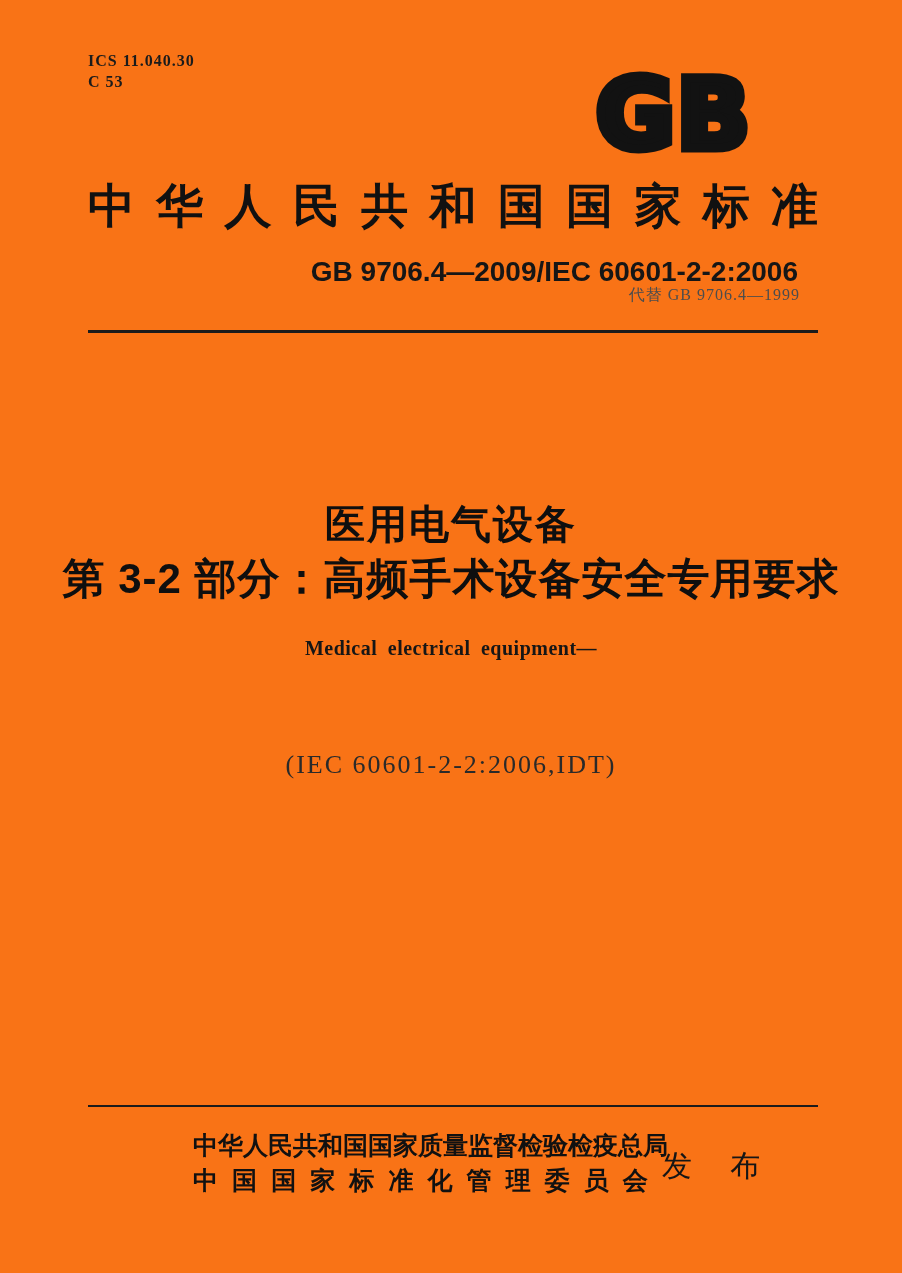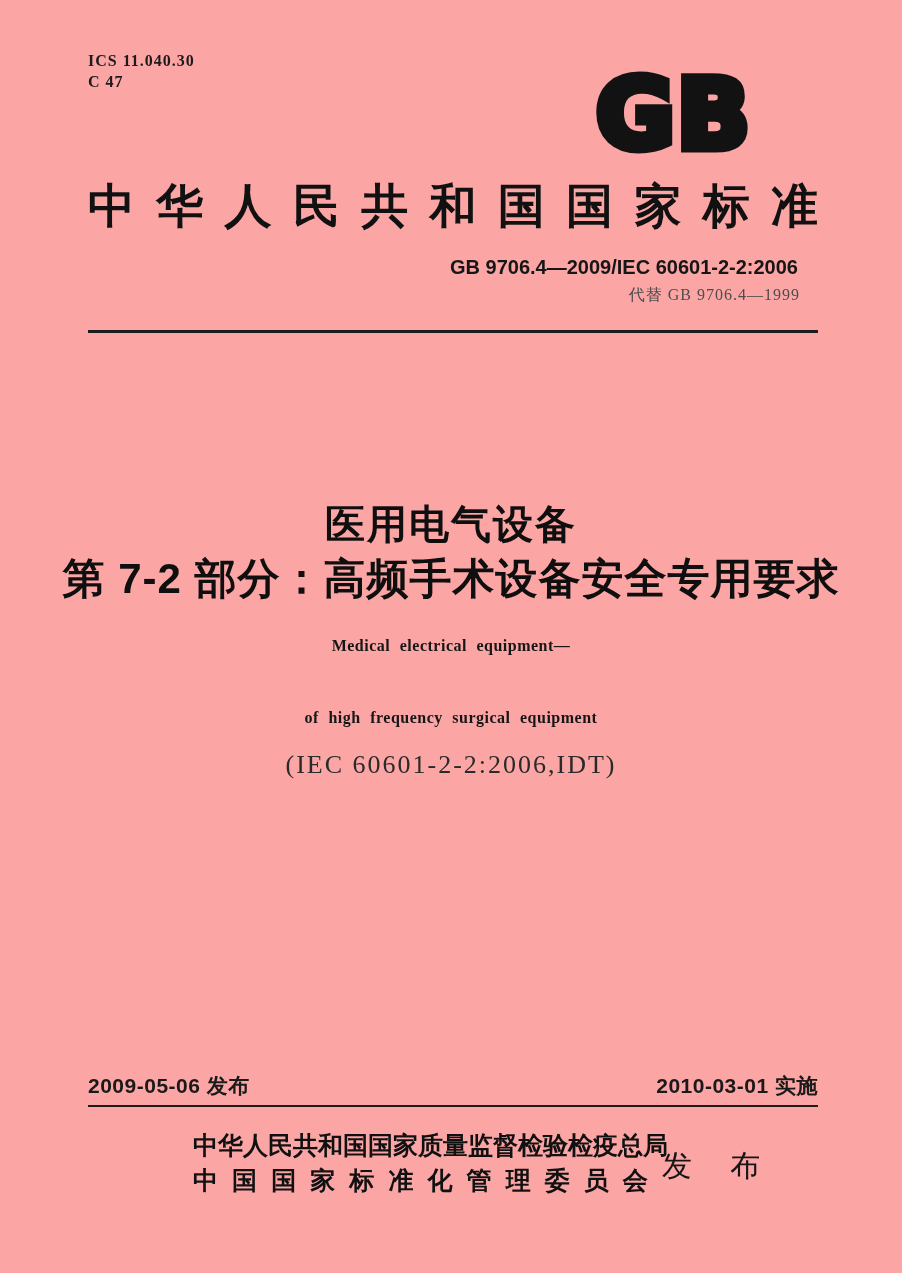--- a/index.html
+++ b/index.html
@@ -4,21 +4,21 @@
 <style>
   html, body {
     margin: 0;
     padding: 0;
     background: #ffffff;
   }
   .page {
     position: relative;
     width: 902px;
     height: 1273px;
-    background: #fca5a5;
+    background: #f97316;
     overflow: hidden;
     font-family: "Liberation Serif", "DejaVu Serif", serif;
     color: #151515;
   }
 
   
   .ics-block {
     position: absolute;
     left: 88px;
     top: 50px;
@@ -54,21 +54,21 @@
     color: #111;
     white-space: nowrap;
   }
 
   .std-number {
     position: absolute;
     right: 104px;
     top: 256px;
     font-family: "Liberation Sans", "DejaVu Sans", sans-serif;
     font-weight: bold;
-    font-size: 20px;
+    font-size: 28px;
     letter-spacing: 0px;
     color: #161616;
     white-space: nowrap;
   }
   .replaces-note {
     position: absolute;
     right: 102px;
     top: 285px;
     font-family: "Liberation Serif", "DejaVu Serif", serif;
     font-size: 16px;
@@ -108,21 +108,21 @@
     font-family: "Liberation Sans", "DejaVu Sans", sans-serif;
     font-weight: bold;
     font-size: 42px;
     letter-spacing: 1px;
     color: #0f0f0f;
   }
 
   .en-title {
     font-family: "Liberation Serif", "DejaVu Serif", serif;
     font-weight: bold;
-    font-size: 16px;
+    font-size: 20px;
     word-spacing: 5px;
     letter-spacing: 0.5px;
     color: #161616;
   }
   .en-line-1 { top: 637px; }
   .en-line-2 { top: 673px; }
   .en-line-3 { top: 709px; }
 
   .iec-ref {
     top: 750px;
@@ -176,21 +176,21 @@
     white-space: nowrap;
   }
 </style>
 </head>
 <body>
 
 <div class="page">
 
   <div class="ics-block">
     <div>ICS 11.040.30</div>
-    <div>C 47</div>
+    <div>C 53</div>
   </div>
 
   <svg class="gb-logo" viewBox="0 0 180 110" aria-hidden="true">
     <text x="90" y="92" text-anchor="middle" font-family="'DejaVu Sans', sans-serif" font-size="96" font-weight="bold" fill="#121212" stroke="#121212" stroke-width="9" letter-spacing="2">GB</text>
   </svg>
 
   <div class="ns-heading">
       <span>中</span>
       <span>华</span>
       <span>人</span>
@@ -203,31 +203,26 @@
       <span>标</span>
       <span>准</span>
     </div>
 
   <div class="std-number">GB 9706.4—2009/IEC 60601-2-2:2006</div>
   <div class="replaces-note">代替 GB 9706.4—1999</div>
 
   <div class="rule rule-top"></div>
 
   <div class="centered cn-title-1">医用电气设备</div>
-  <div class="centered cn-title-2">第 7-2 部分：高频手术设备安全专用要求</div>
+  <div class="centered cn-title-2">第 3-2 部分：高频手术设备安全专用要求</div>
 
   <div class="centered en-title en-line-1">Medical electrical equipment—</div>
-  <div class="centered en-title en-line-3">of high frequency surgical equipment</div>
 
   <div class="centered iec-ref">(IEC 60601-2-2:2006,IDT)</div>
 
-  <div class="dates-row">
-    <span>2009-05-06 发布</span>
-    <span>2010-03-01 实施</span>
-  </div>
 
   <div class="rule rule-bottom"></div>
 
   <div class="publisher-block">
     <div class="pub-line">
         <span>中</span>
         <span>华</span>
         <span>人</span>
         <span>民</span>
         <span>共</span>

